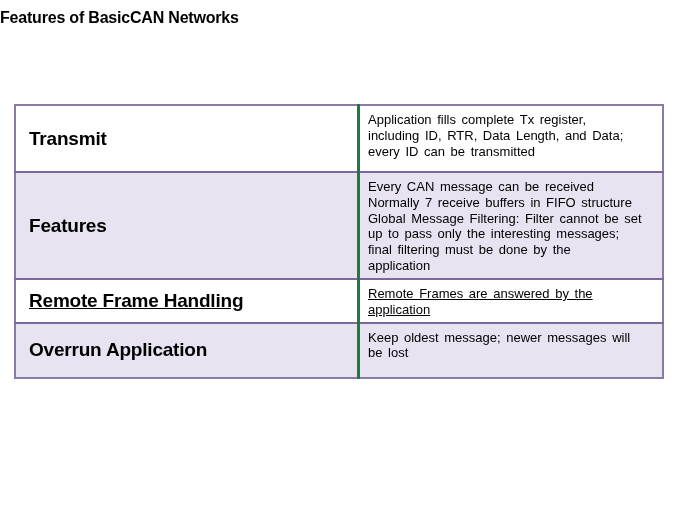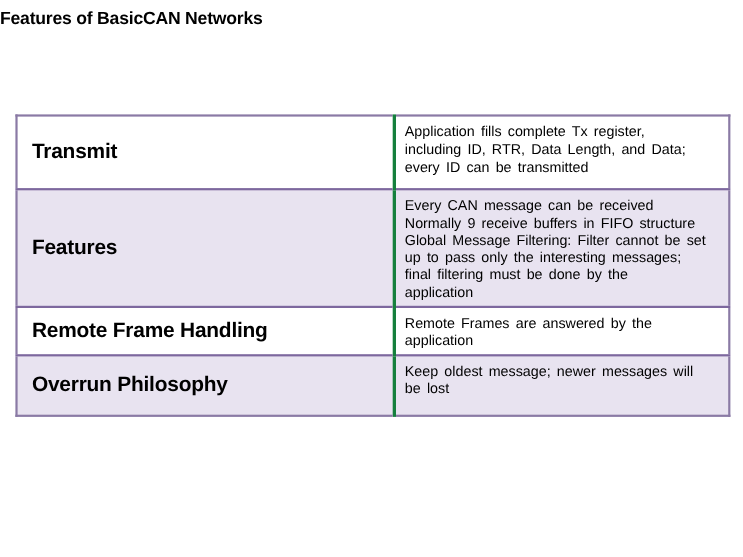--- a/index.html
+++ b/index.html
@@ -56,49 +56,49 @@
     vertical-align: top;
     padding: 6px 4px 4px 8px;
     font-size: 13px;
     line-height: 15.8px;
     color: #000000;
     word-spacing: 2px;
     white-space: pre-line;
   }
   tr.row-1 { height: 67px; }
   tr.row-2 { height: 107px; }
-  tr.row-3 { height: 33px; }
+  tr.row-3 { height: 33px; text-decoration: underline; }
   tr.row-4 { height: 55px; }
 </style>
 </head>
 <body>
 
 <div class="slide-title">Features of BasicCAN Networks</div>
 
 <table class="features">
   <tbody>
     <tr class="row-1 hr">
       <td class="feature-cell">Transmit</td>
       <td class="desc-cell">Application fills complete Tx register,
 including ID, RTR, Data Length, and Data;
 every ID can be transmitted</td>
     </tr>
     <tr class="row-2 hr alt">
       <td class="feature-cell">Features</td>
       <td class="desc-cell">Every CAN message can be received
-Normally 9 receive buffers in FIFO structure
+Normally 7 receive buffers in FIFO structure
 Global Message Filtering: Filter cannot be set
 up to pass only the interesting messages;
 final filtering must be done by the
 application</td>
     </tr>
     <tr class="row-3 hr">
       <td class="feature-cell">Remote Frame Handling</td>
       <td class="desc-cell">Remote Frames are answered by the
 application</td>
     </tr>
     <tr class="row-4 alt">
-      <td class="feature-cell">Overrun Philosophy</td>
+      <td class="feature-cell">Overrun Application</td>
       <td class="desc-cell">Keep oldest message; newer messages will
 be lost</td>
     </tr>
   </tbody>
 </table>
 
 </body></html>

